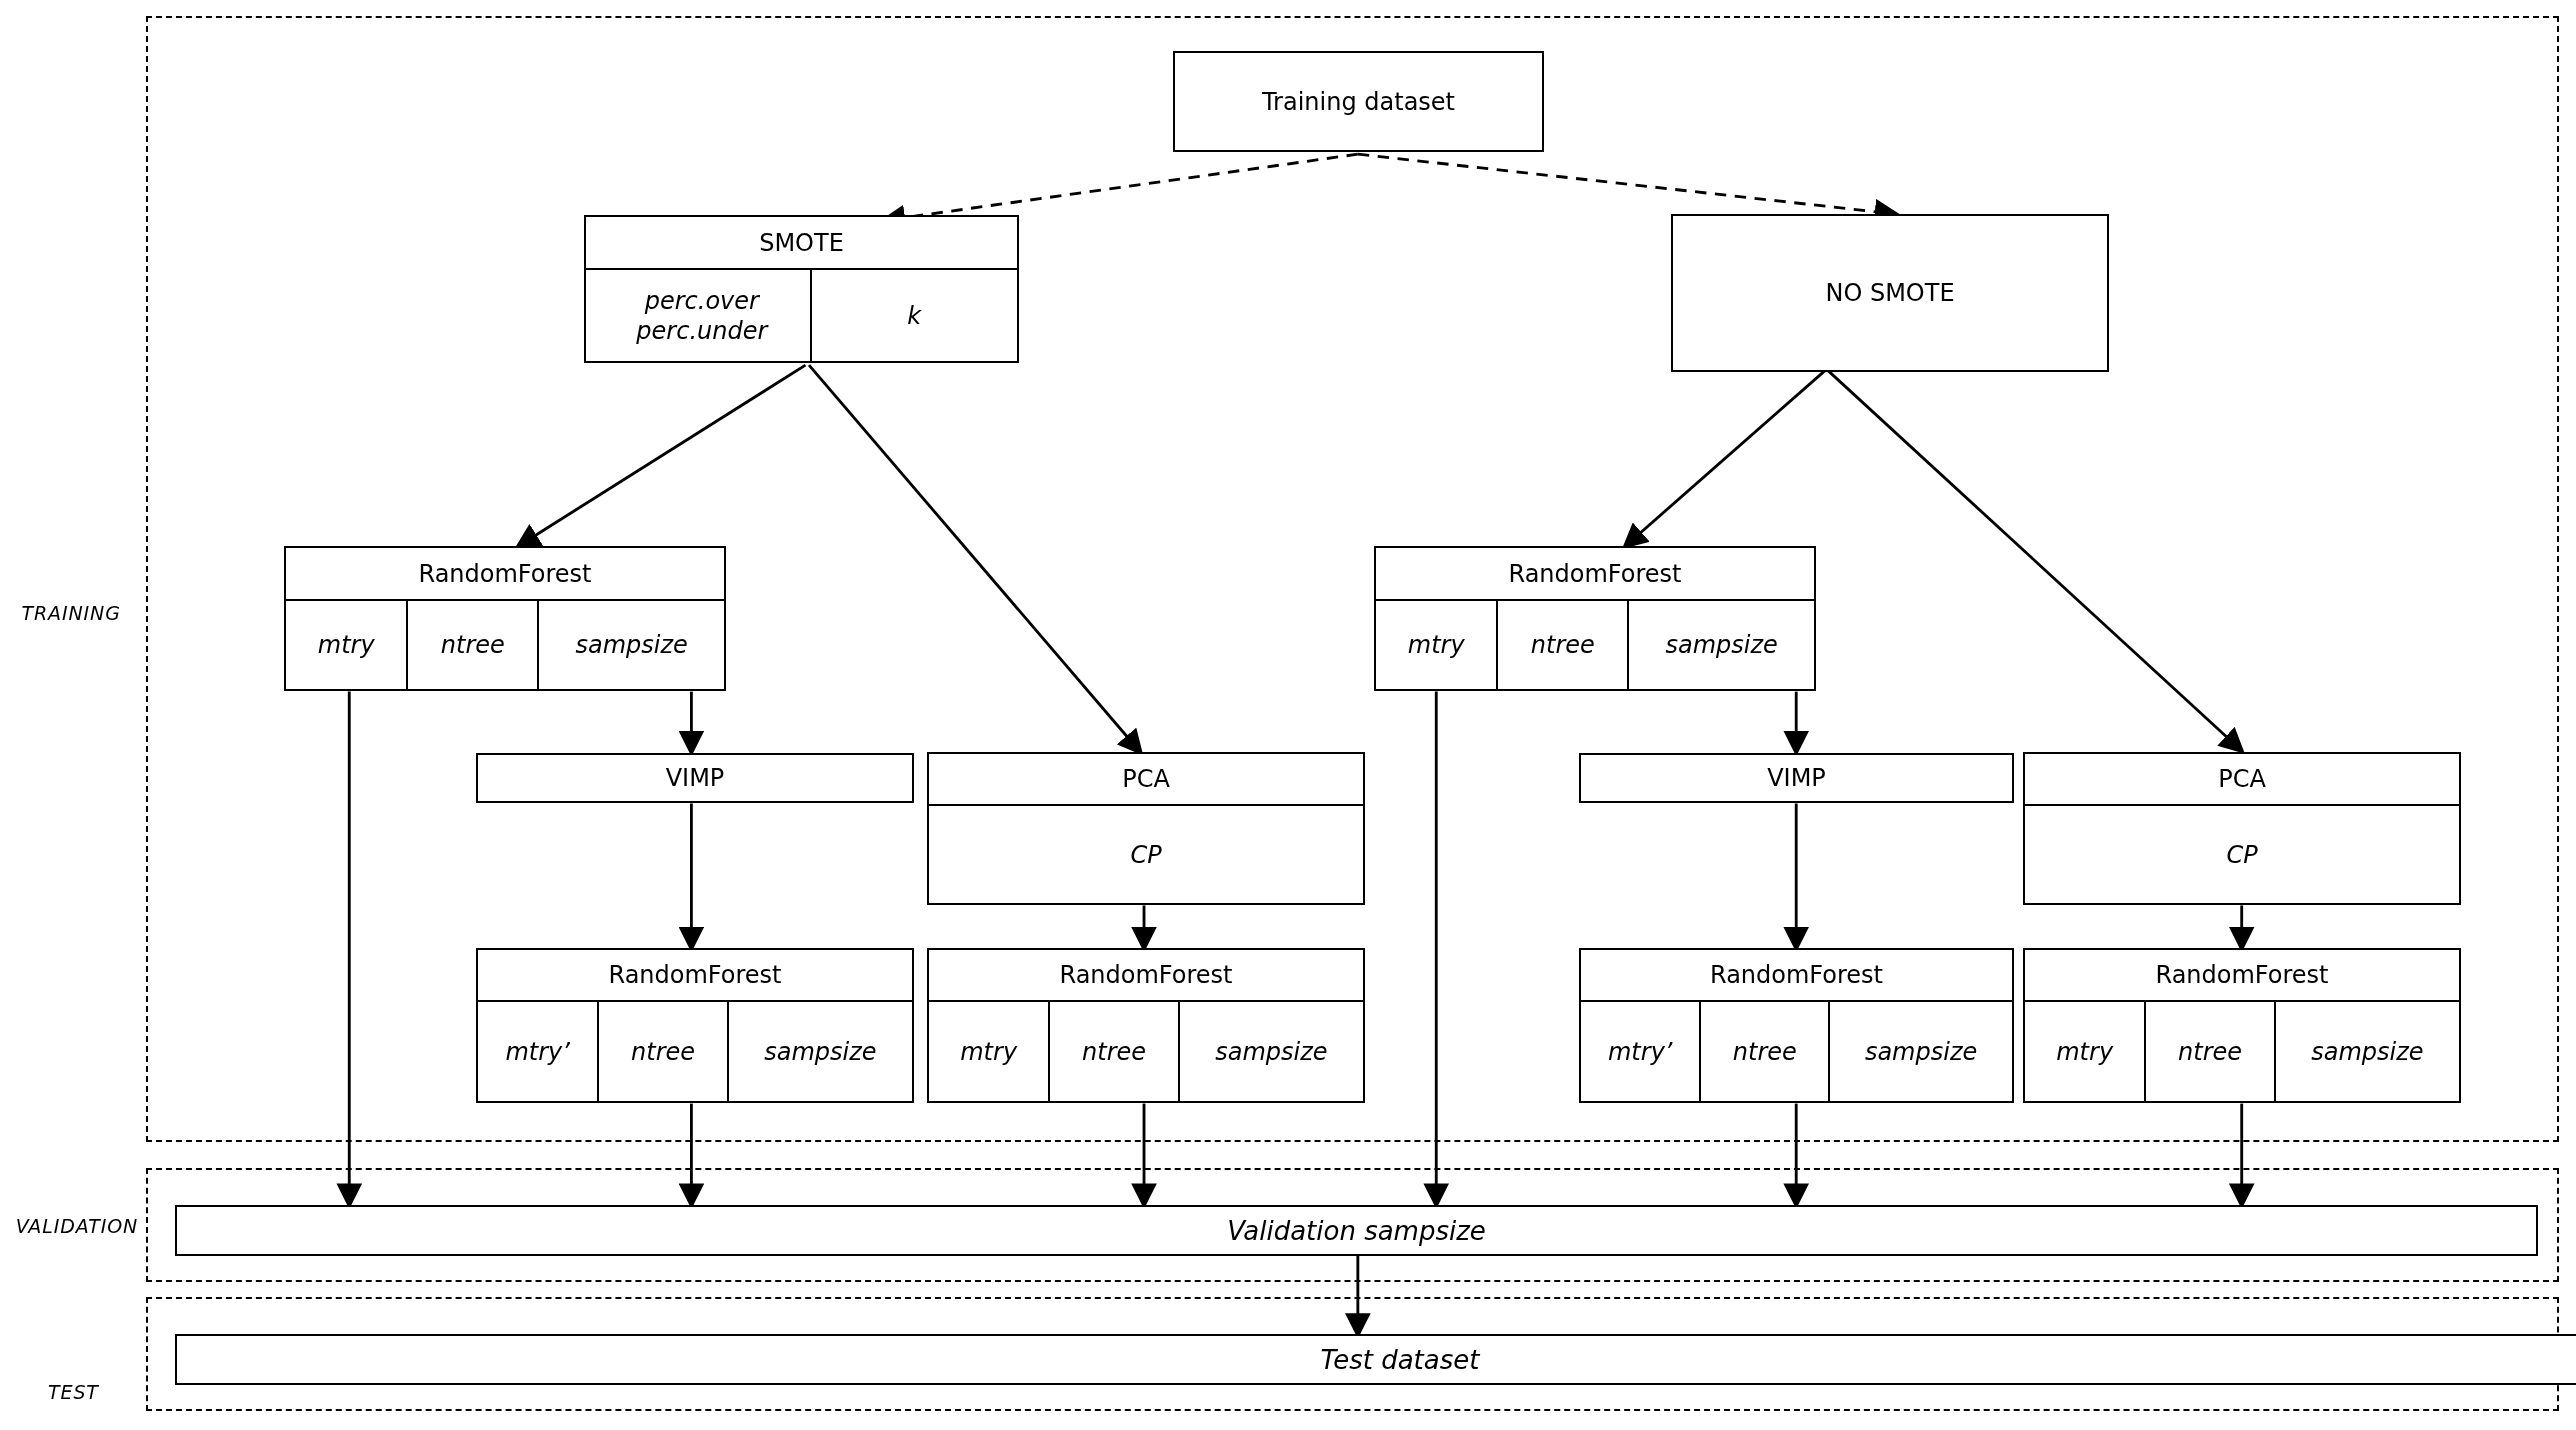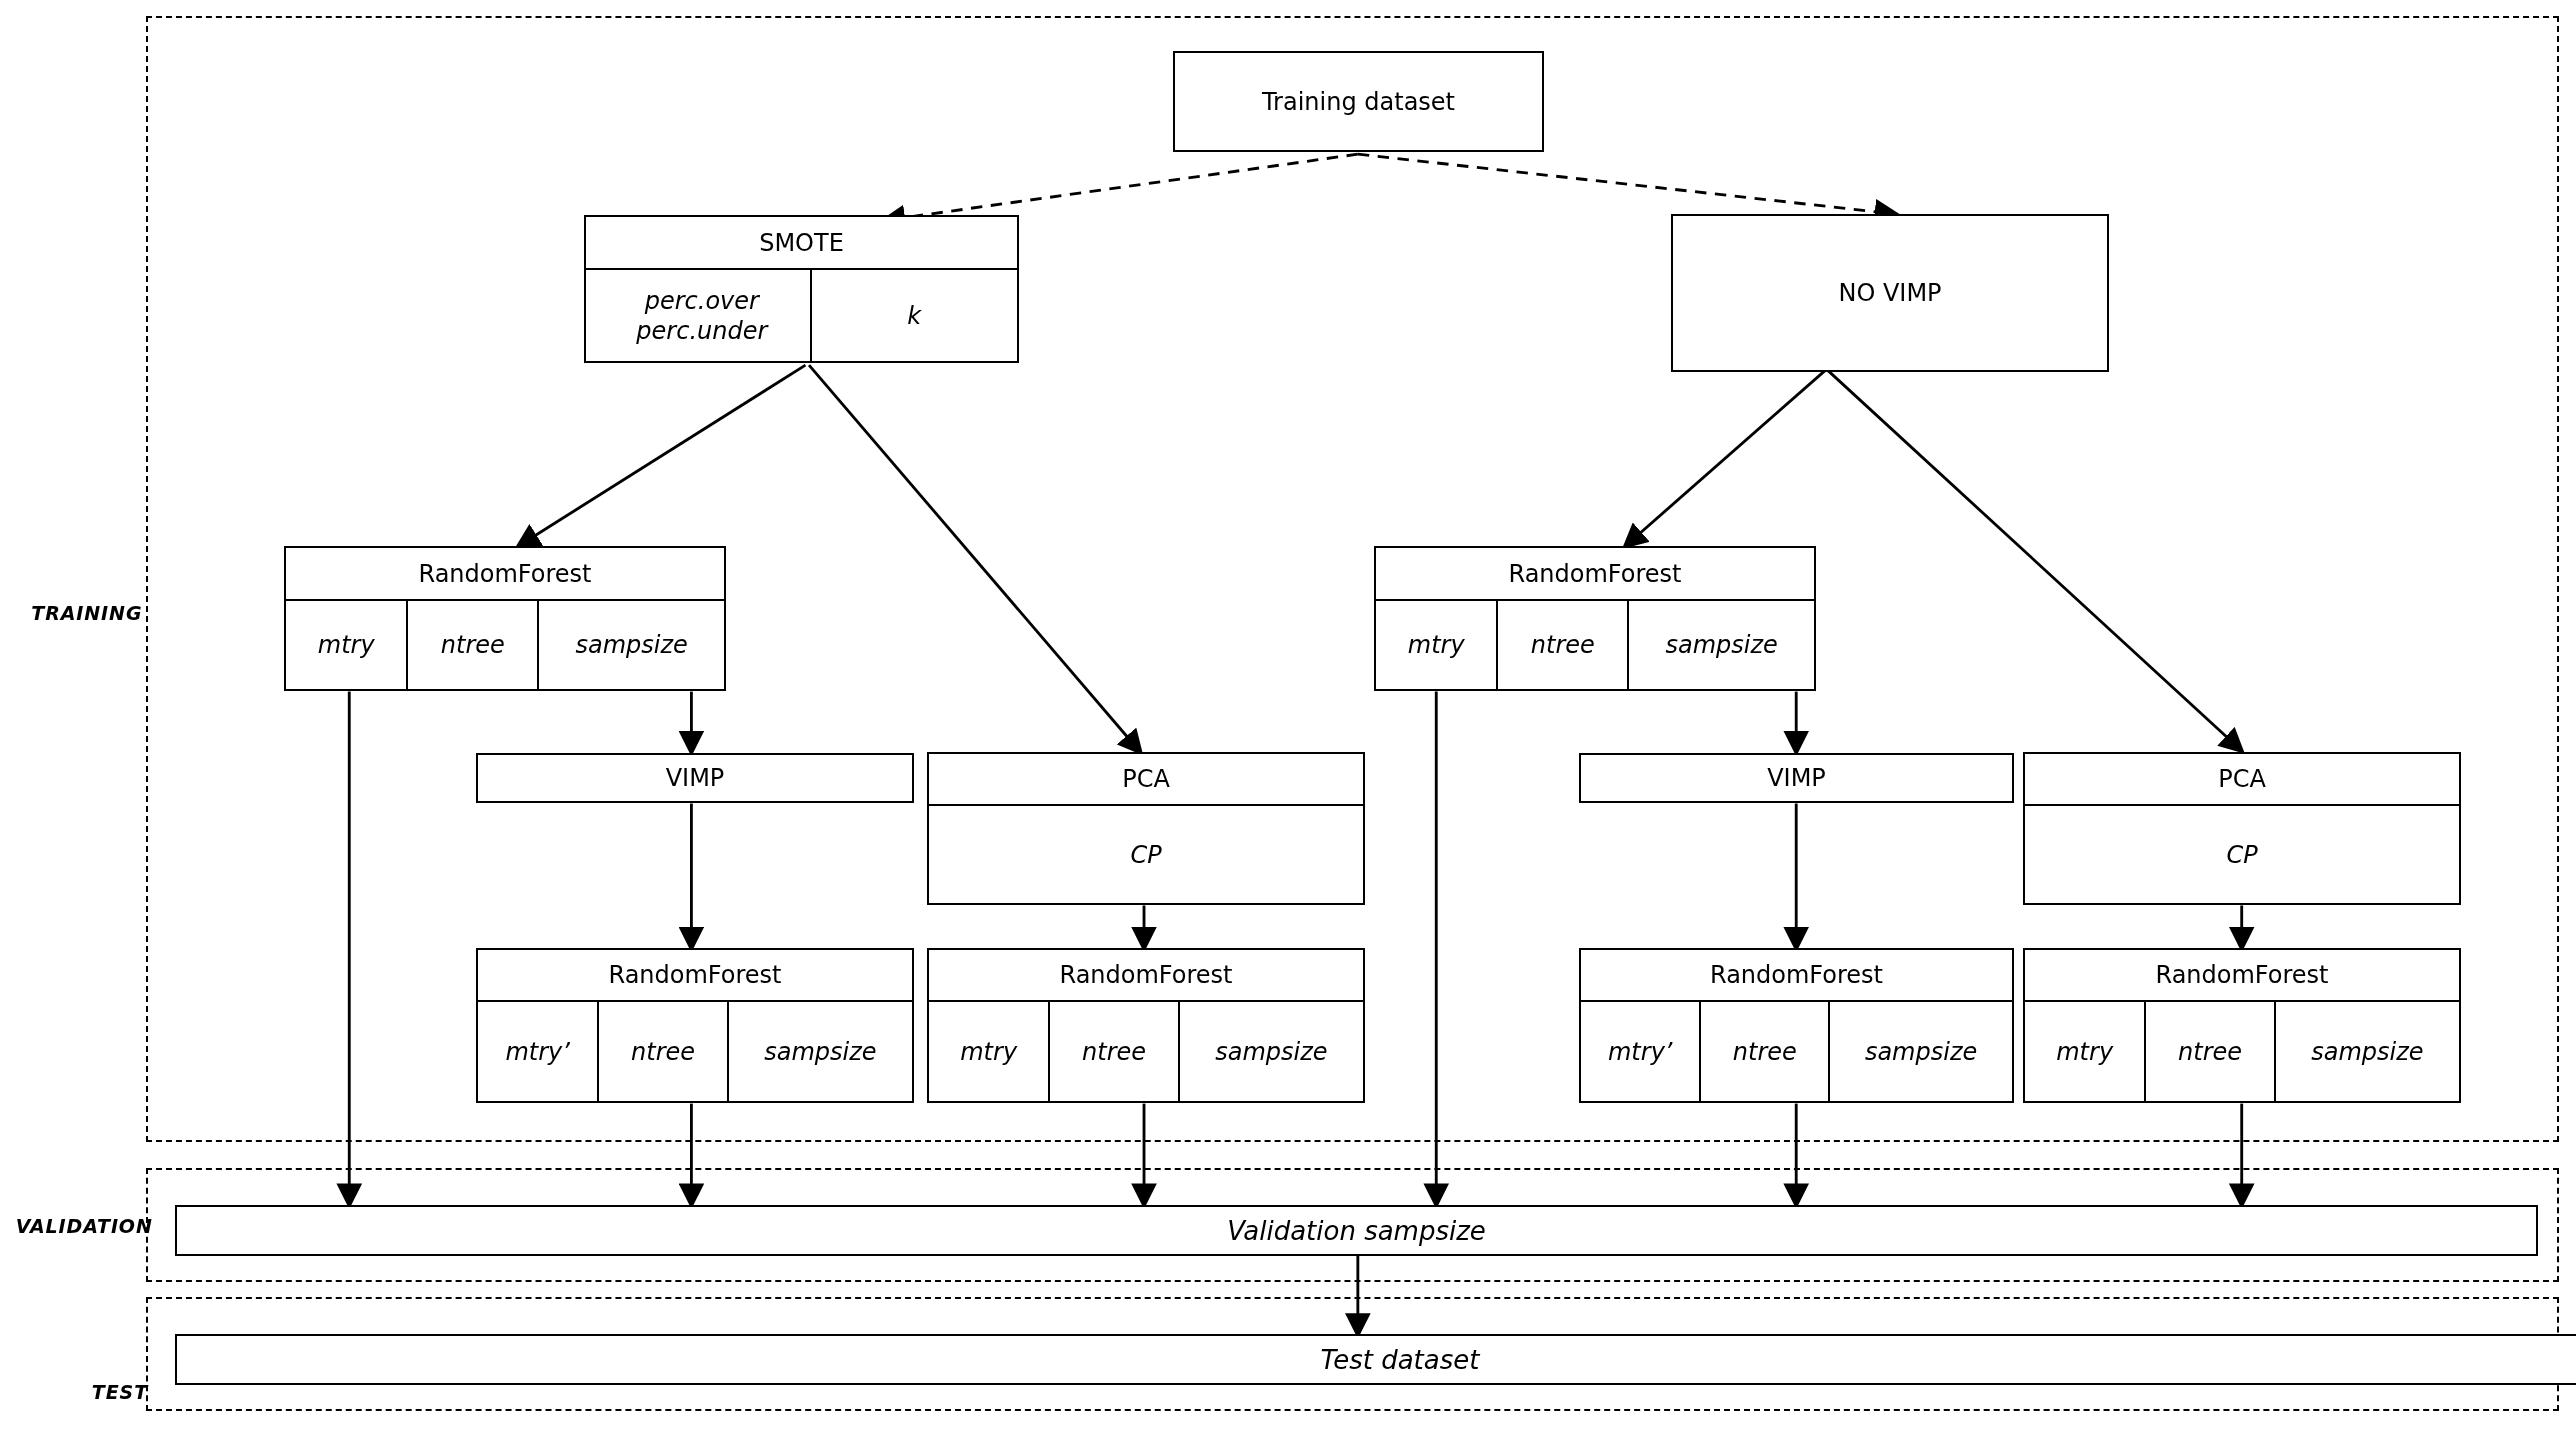--- a/index.html
+++ b/index.html
@@ -26,25 +26,25 @@
   .lane {
     position: absolute;
     border: 2.9px dashed #000000;
     box-sizing: border-box;
     background: transparent;
   }
   
   .lane-label {
     position: absolute;
     font-style: italic;
-    font-weight: 700;
+    font-weight: 400;
     font-size: 19px;
     letter-spacing: 0.9px;
     color: #000000;
-    text-align: right;
+    text-align: left;
     white-space: nowrap;
   }
   
   .node {
     position: absolute;
     box-sizing: border-box;
     border: 2.1px solid #000000;
     background: #ffffff;
     display: flex;
     flex-direction: column;
@@ -171,21 +171,21 @@
   <div class="node" style="left:584px; top:215px; width:435px; height:148px;">
     <div class="node-title" style="height:51px;">SMOTE</div>
     <div class="node-params">
       <div class="param w-po">perc.over
 perc.under</div>
       <div class="param w-k">k</div>
     </div>
   </div>
 
   <div class="node plain" style="left:1671px; top:214px; width:438px; height:158px;">
-    <div class="node-title">NO VIMP</div>
+    <div class="node-title">NO SMOTE</div>
   </div>
 
   <div class="node" style="left:284px; top:546px; width:442px; height:145px;">
     <div class="node-title" style="height:51px;">RandomForest</div>
     <div class="node-params">
       <div class="param w-mtry">mtry</div>
       <div class="param w-ntree">ntree</div>
       <div class="param w-sampsize">sampsize</div>
     </div>
   </div>

